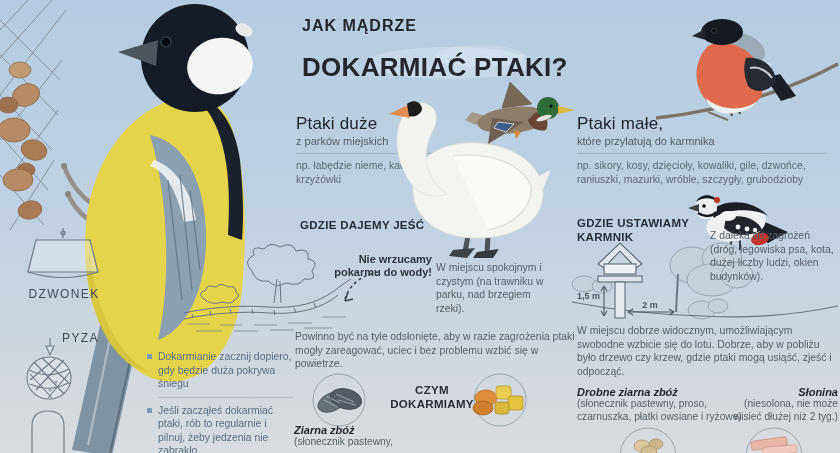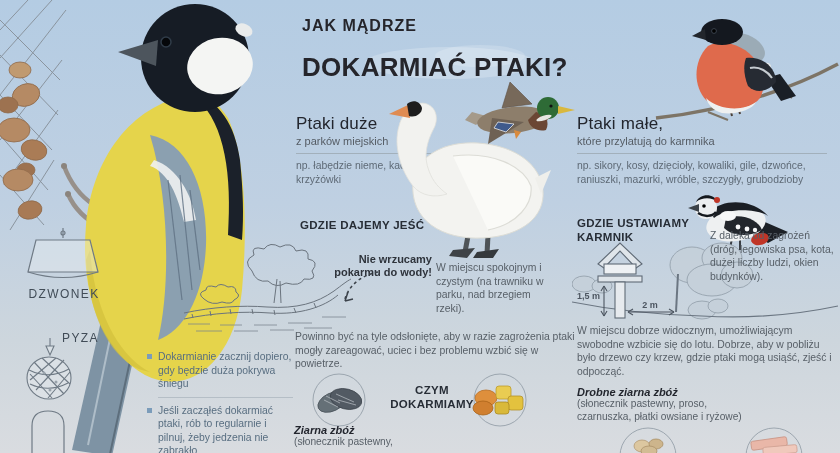--- a/index.html
+++ b/index.html
@@ -325,19 +325,23 @@
     <div class="food-name">Drobne ziarna zbóż</div>
     <div class="food-desc" style="width:165px;">(słonecznik pastewny, proso, czarnuszka, płatki owsiane i ryżowe)</div>
   </div>
   <svg class="abs" style="left:612px;top:423px;" width="72" height="30" viewBox="0 0 72 30">
     <circle cx="36" cy="33" r="28" stroke="#8d98a2" stroke-width="1" fill="none" opacity="0.8"></circle>
     <ellipse cx="30" cy="23" rx="8" ry="6" fill="#dcc7a0" stroke="#b49b74" stroke-width="0.8"></ellipse>
     <ellipse cx="44" cy="21" rx="7" ry="5" fill="#cdb58c" stroke="#a98f66" stroke-width="0.8"></ellipse>
     <ellipse cx="37" cy="28" rx="8" ry="5" fill="#d2bc94" stroke="#ab9068" stroke-width="0.8"></ellipse>
   </svg>
 
+  <div class="abs" style="left:724px;top:386px;width:114px;text-align:right;">
+    <div class="food-name">Słonina</div>
+    <div class="food-desc">(niesolona, nie może wisieć dłużej niż 2 tyg.)</div>
+  </div>
   <svg class="abs" style="left:733px;top:423px;" width="82" height="30" viewBox="0 0 82 30">
     <circle cx="41" cy="33" r="28" stroke="#8d98a2" stroke-width="1" fill="none" opacity="0.8"></circle>
     <rect x="18" y="16" width="36" height="9" rx="2" fill="#e9b7a8" stroke="#c99484" stroke-width="0.8" transform="rotate(-8 36 20)"></rect>
     <rect x="30" y="23" width="34" height="8" rx="2" fill="#f0c9bc" stroke="#cfa091" stroke-width="0.8" transform="rotate(-5 47 27)"></rect>
   </svg>
 
 </div>
 
 </body></html>

